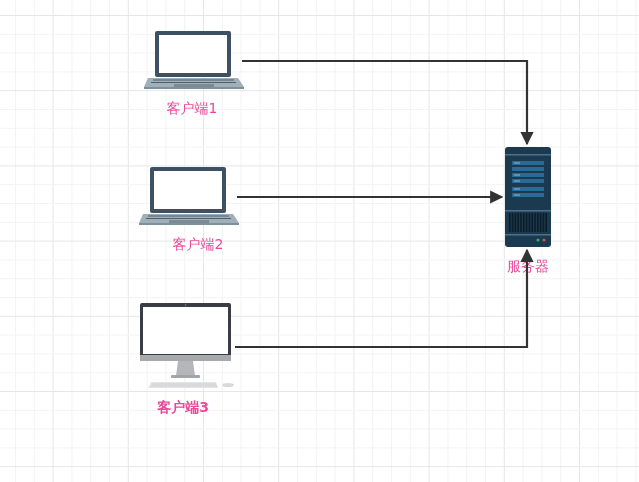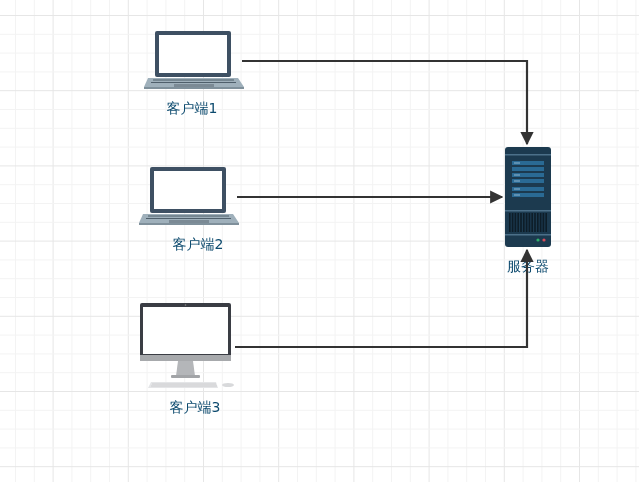--- a/index.html
+++ b/index.html
@@ -1,20 +1,20 @@
 <!DOCTYPE html>
 <html><head>
 <meta charset="utf-8">
 <style>
   html,body{margin:0;padding:0;}
   body{width:639px;height:482px;position:relative;overflow:hidden;background:#fff;
     font-family:"DejaVu Sans","Liberation Sans",sans-serif;}
   #grid{position:absolute;left:0;top:0;}
   .node{position:absolute;}
-  .label{position:absolute;font-size:14px;color:#0c4a6e;white-space:nowrap;text-align:center;width:100px;}
+  .label{position:absolute;font-size:14px;color:#ec4899;white-space:nowrap;text-align:center;width:100px;}
   #edges{position:absolute;left:0;top:0;}
 </style>
 </head>
 <body>
 
 <svg id="grid" width="639" height="482">
     <line x1="15.5" x2="15.5" y1="0" y2="482" stroke="#f3f3f3"></line>
     <line x1="34.3" x2="34.3" y1="0" y2="482" stroke="#f3f3f3"></line>
     <line x1="53.099999999999994" x2="53.099999999999994" y1="0" y2="482" stroke="#e6e6e6"></line>
     <line x1="71.89999999999999" x2="71.89999999999999" y1="0" y2="482" stroke="#f3f3f3"></line>
@@ -114,21 +114,21 @@
     <path d="M38 59 H53 L55 74 H36 Z" fill="#b4b6b9"></path>
     <rect x="31" y="73" width="29" height="3" rx="1" fill="#a2a4a7"></rect>
     <path d="M11 80 H76 L78 86 H8 Z" fill="#e4e5e7"></path>
     <g stroke="#c8c9cc" stroke-width="0.8">
       <line x1="12" y1="82" x2="76" y2="82"></line>
       <line x1="11" y1="84" x2="77" y2="84"></line>
     </g>
     <ellipse cx="88" cy="83" rx="6" ry="2" fill="#d8d9db"></ellipse>
   </svg>
 </div>
-<div class="label" style="left:145px;top:399px;">客户端3</div>
+<div class="label" style="left:133px;top:399px;font-weight:bold;">客户端3</div>
 
 <div class="node" style="left:505px;top:147px;">
   <svg width="46" height="100" viewBox="0 0 46 100">
     <rect x="0" y="0" width="46" height="100" rx="3" fill="#1c3a4f"></rect>
     <rect x="0" y="7" width="46" height="1.5" fill="#4c7089"></rect>
     <rect x="7" y="14" width="32" height="4" fill="#2a6a94"></rect>
     <rect x="7" y="20" width="32" height="4" fill="#2a6a94"></rect>
     <rect x="7" y="26" width="32" height="4" fill="#2a6a94"></rect>
     <rect x="7" y="32" width="32" height="4" fill="#2a6a94"></rect>
     <rect x="7" y="40" width="32" height="4" fill="#2a6a94"></rect>

